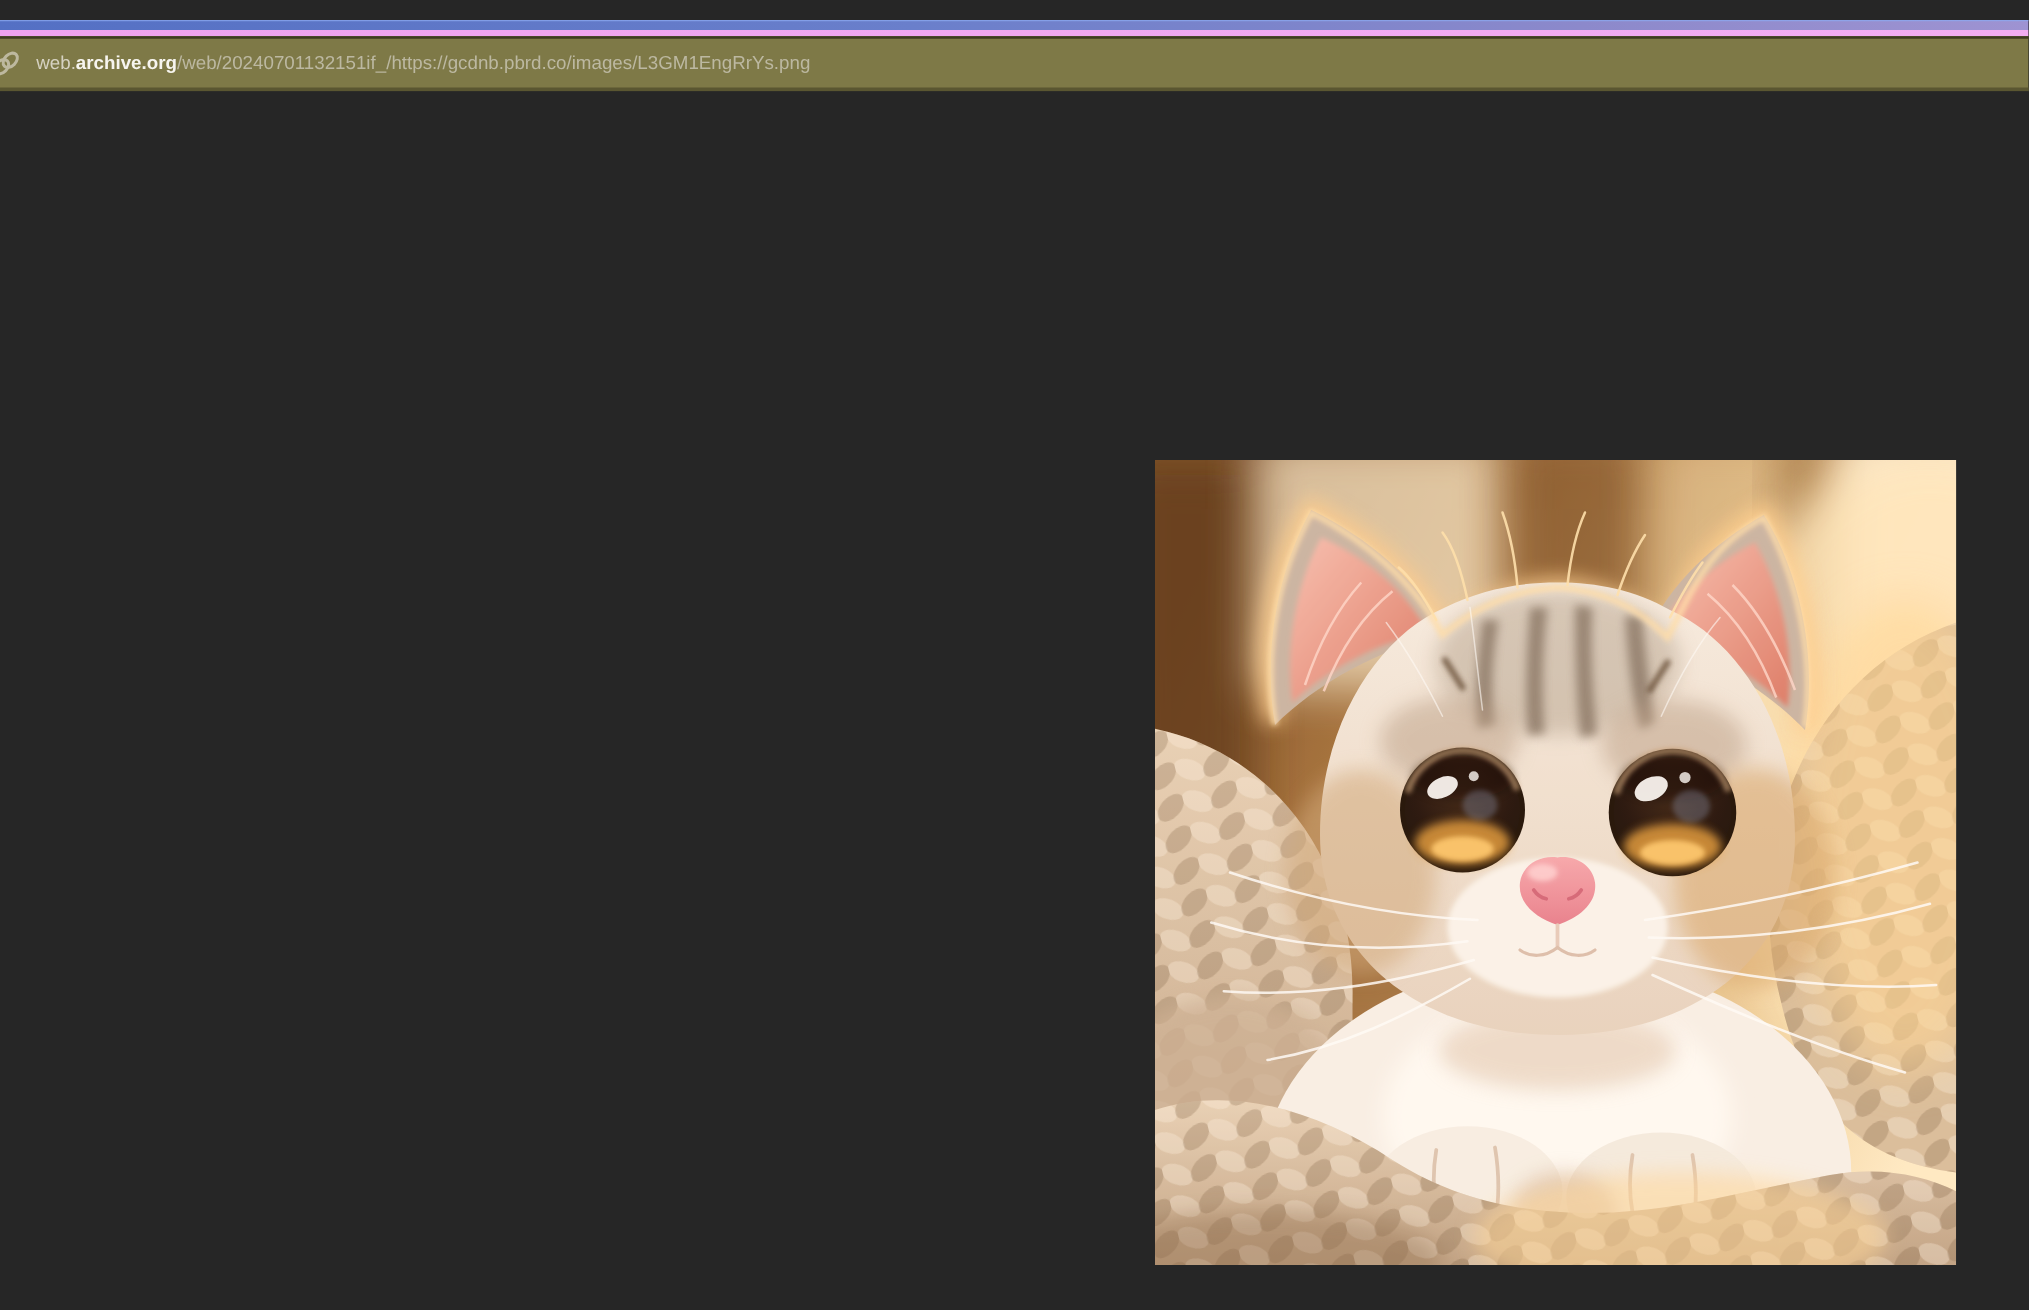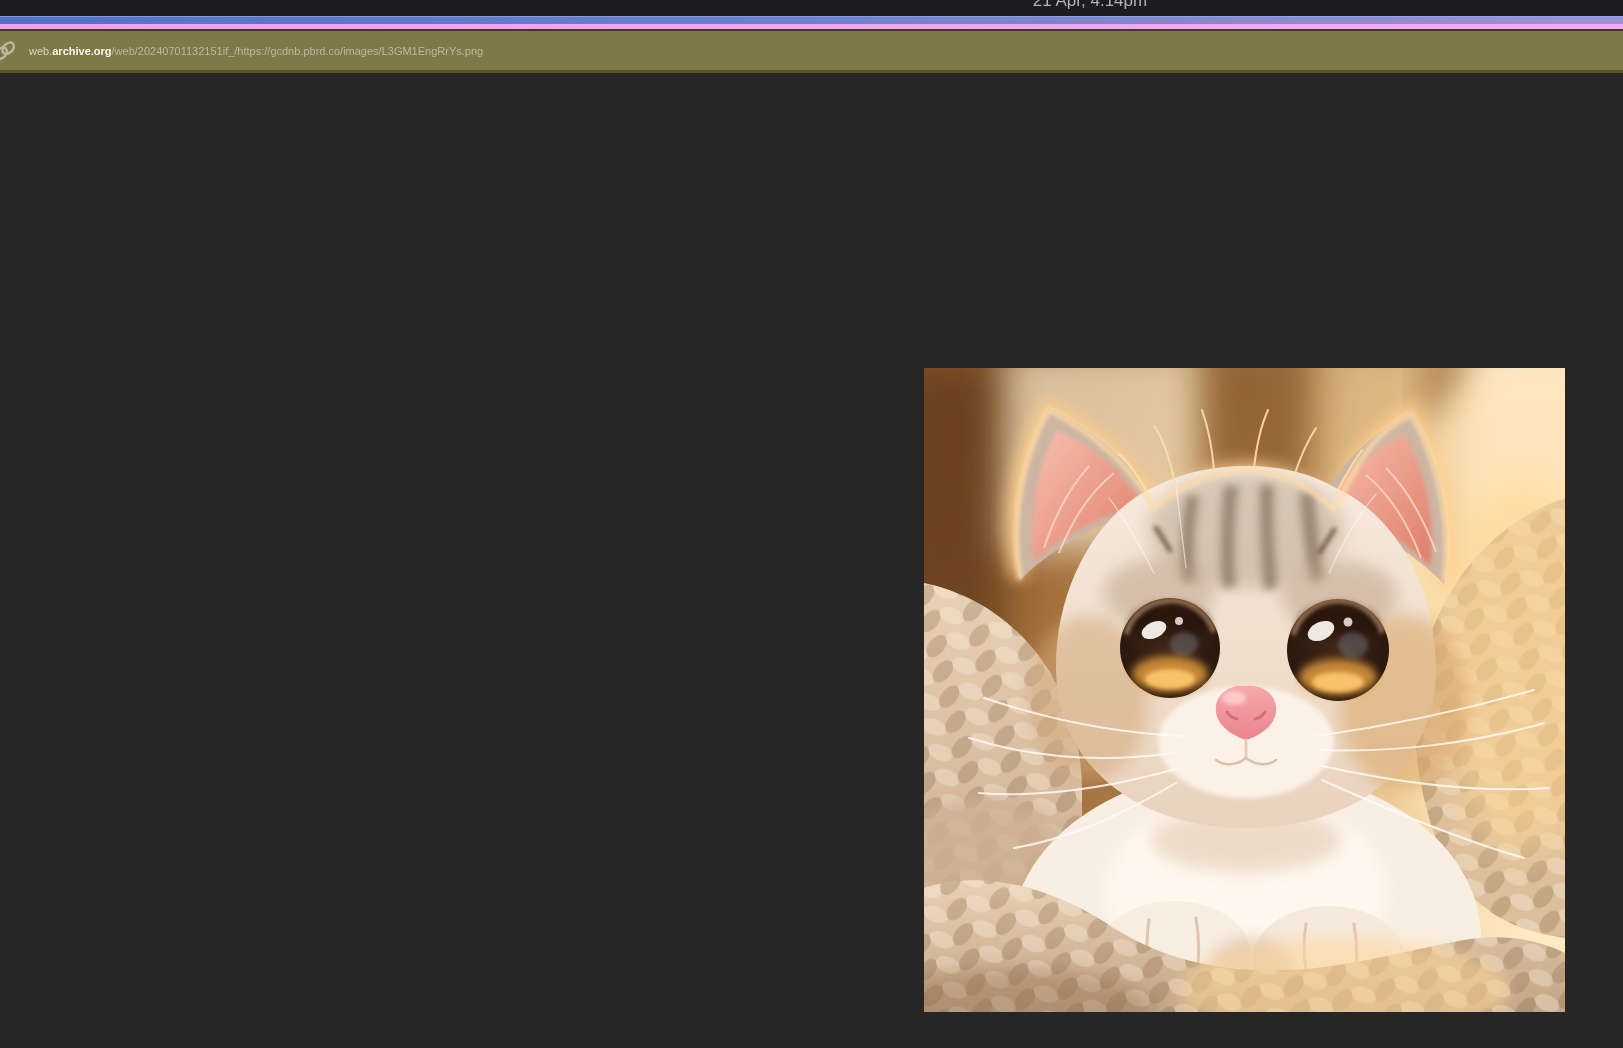--- a/index.html
+++ b/index.html
@@ -35,21 +35,21 @@
     box-sizing:border-box;
     background:#7e7947;
     border-top:2px solid #3e3b20;
     border-bottom:3px solid #5a5631;
     display:flex;align-items:center;
     overflow:hidden;
     cursor:text;
   }
   .link-icon{margin-left:-7px;flex:0 0 auto;display:block;}
   .url-text{
-    margin-left:12px;font-size:11px;line-height:20px;
+    margin-left:12px;font-size:15px;line-height:20px;
     color:#b7b39c;white-space:nowrap;
   }
   .url-prefix{color:#d6d2c2;}
   .url-domain{color:#f7f5ef;font-weight:700;}
   .url-path{color:#bcb8a1;}
   
   .content-area{
     position:absolute;top:73px;left:0;width:100%;height:975px;
     background:#262626;
   }
@@ -57,23 +57,20 @@
     position:absolute;left:924px;top:368px;width:641px;height:644px;
     overflow:hidden;
   }
   .cat-image svg{display:block;}
 </style>
 </head>
 <body>
 
 <div class="screen">
 
-  <div class="status-bar">
-    <div class="status-time">21 Apr, 4:14pm</div>
-  </div>
 
   <div class="stripe-blue"></div>
   <div class="stripe-pink"></div>
 
   <div class="url-bar">
     <svg class="link-icon" width="24" height="24" viewBox="0 0 24 24">
       <g stroke="#bdb89f" stroke-width="2.4" fill="none">
         <ellipse cx="8.2" cy="14.4" rx="6.6" ry="4.6" transform="rotate(-45 8.2 14.4)"></ellipse>
         <ellipse cx="15.2" cy="9.2" rx="6.6" ry="4.6" transform="rotate(-45 15.2 9.2)"></ellipse>
       </g>

